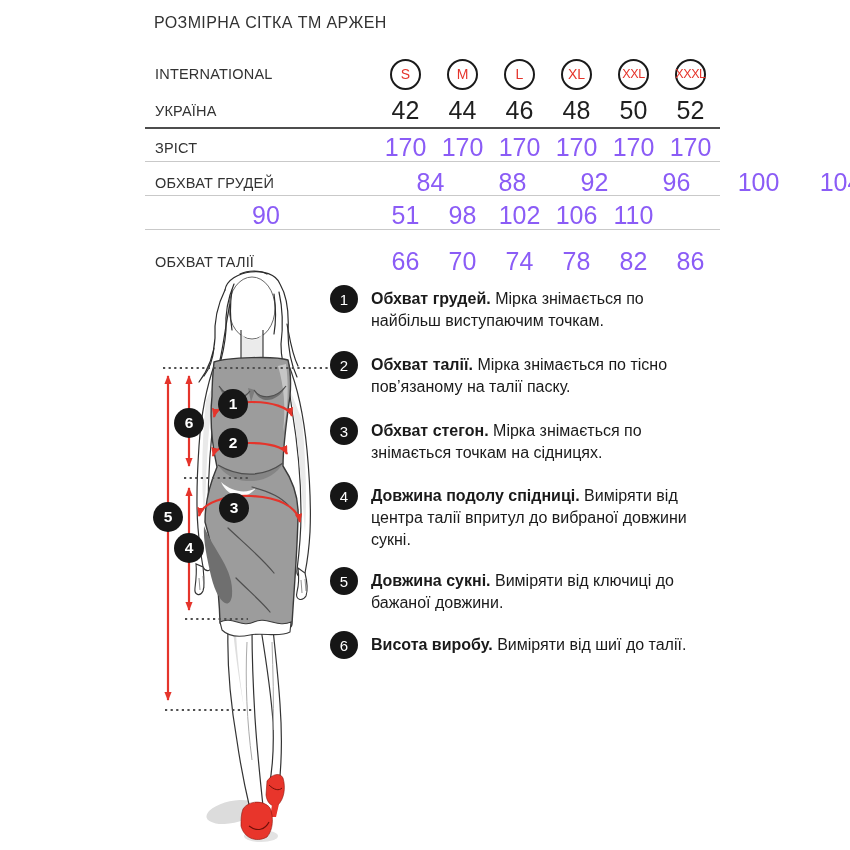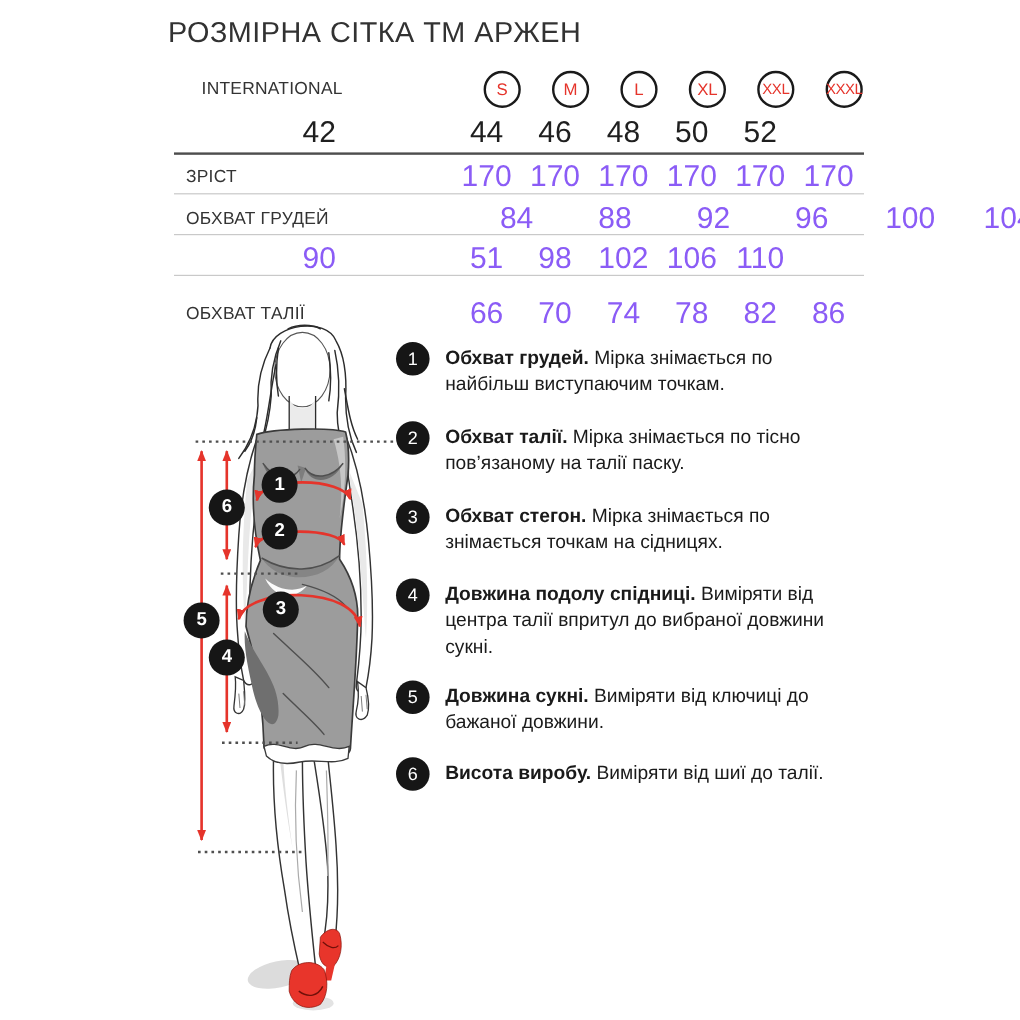--- a/index.html
+++ b/index.html
@@ -1,18 +1,18 @@
 <!DOCTYPE html>
 <html><head>
 <meta charset="utf-8">
 <style>
   html,body{margin:0;padding:0;background:#fff;}
   .page{position:relative;width:850px;height:850px;background:#ffffff;overflow:hidden;
         font-family:"Liberation Sans",sans-serif;}
-  .title{position:absolute;left:140px;top:14px;margin:0;font-size:24px;font-weight:400;
+  .title{position:absolute;left:154px;top:14px;margin:0;font-size:16px;font-weight:400;
          letter-spacing:.4px;color:#323232;white-space:nowrap;}
   
   .trow{position:absolute;left:155px;display:grid;grid-template-columns:222px repeat(6,57px);
         align-items:center;}
   .rlabel{font-size:14.5px;color:#333;letter-spacing:.2px;}
   .cell{display:flex;justify-content:center;align-items:center;}
   .size-circle{box-sizing:border-box;width:31px;height:31px;border:2px solid #1a1a1a;border-radius:50%;
         display:flex;align-items:center;justify-content:center;color:#e5342b;font-size:14px;
         white-space:nowrap;overflow:visible;}
   .cell:nth-child(6) .size-circle,.cell:nth-child(7) .size-circle{font-size:12.5px;letter-spacing:-.4px;}
@@ -33,21 +33,21 @@
   .ltext{width:338px;font-size:16px;line-height:22px;color:#1a1a1a;}
   .ltext b{font-weight:700;}
 </style>
 </head>
 <body>
 
 <div class="page">
 
   <h1 class="title">РОЗМІРНА СІТКА ТМ АРЖЕН</h1>
 
-  <div class="trow" style="top:56px;height:36px;margin-left:13px;">
+  <div class="trow" style="top:56px;height:36px;">
     <div class="rlabel">INTERNATIONAL</div>
     <div class="cell">
         <span class="size-circle">
           <span>S</span>
         </span>
       </div>
     <div class="cell">
         <span class="size-circle">
           <span>M</span>
         </span>
@@ -68,20 +68,21 @@
         </span>
       </div>
     <div class="cell">
         <span class="size-circle">
           <span>XXXL</span>
         </span>
       </div>
   </div>
 
   <div class="trow" style="top:96px;height:24px;">
+    <div class="rlabel">УКРАЇНА</div>
     <div class="cell val dark">42</div>
     <div class="cell val dark">44</div>
     <div class="cell val dark">46</div>
     <div class="cell val dark">48</div>
     <div class="cell val dark">50</div>
     <div class="cell val dark">52</div>
   </div>
 
   <div class="divider dark" style="top:127px;"></div>
 

